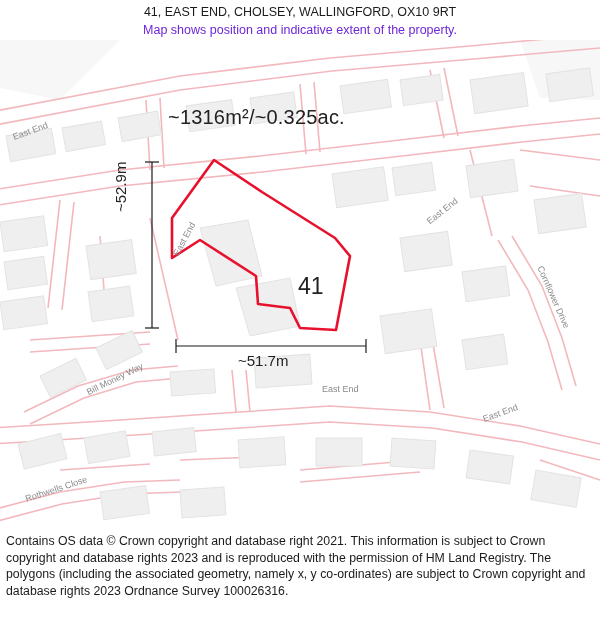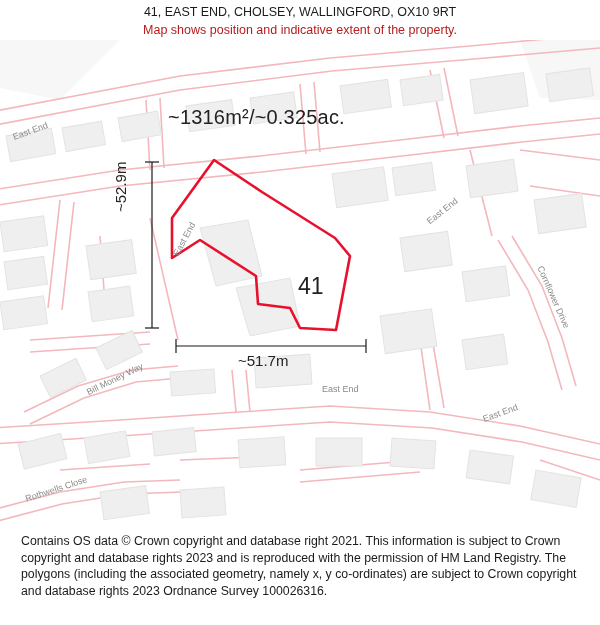--- a/index.html
+++ b/index.html
@@ -32,21 +32,21 @@
   .header-title {
     font-size: 12.5px;
     line-height: 16px;
     margin-top: 4px;
     color: #1b1b1b;
   }
   .header-sub {
     font-size: 12.5px;
     line-height: 16px;
     margin-top: 2px;
-    color: #b91c1c;
+    color: #6d28d9;
   }
 
   
   .map {
     position: absolute;
     left: 0;
     top: 40px;
     width: 600px;
     height: 490px;
     background: #ffffff;
@@ -97,21 +97,21 @@
     transform: rotate(-90deg);
     transform-origin: left top;
   }
 
   
   .footer {
     position: absolute;
     left: 0;
     top: 533px;
     width: 600px;
-    padding: 0 21px;
+    padding: 0 6px;
     box-sizing: border-box;
     font-size: 12.3px;
     line-height: 16.5px;
     color: #1b1b1b;
   }
 </style>
 </head>
 <body>
 
 <div class="page">

